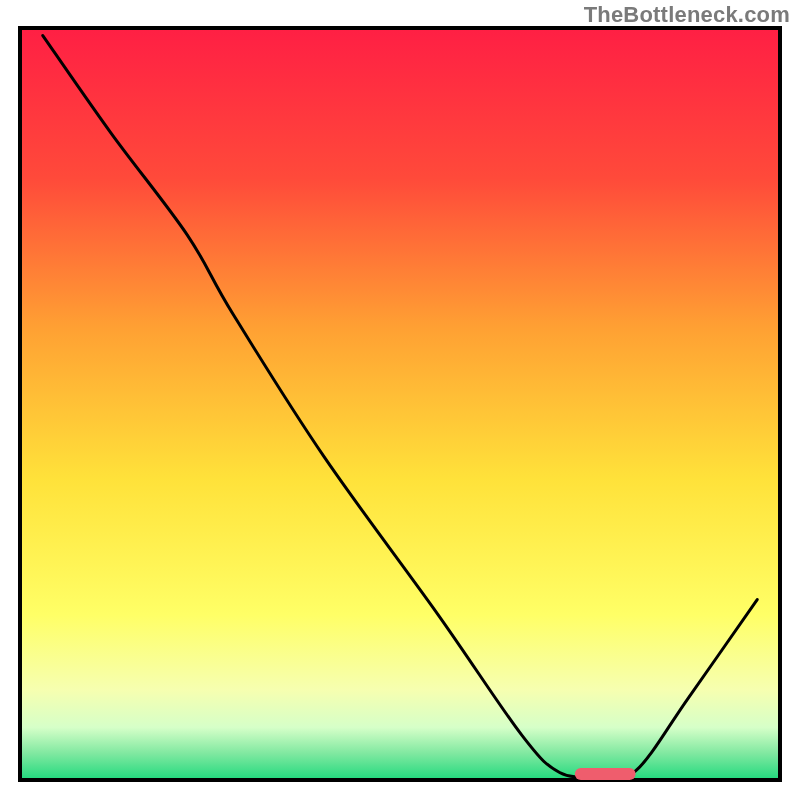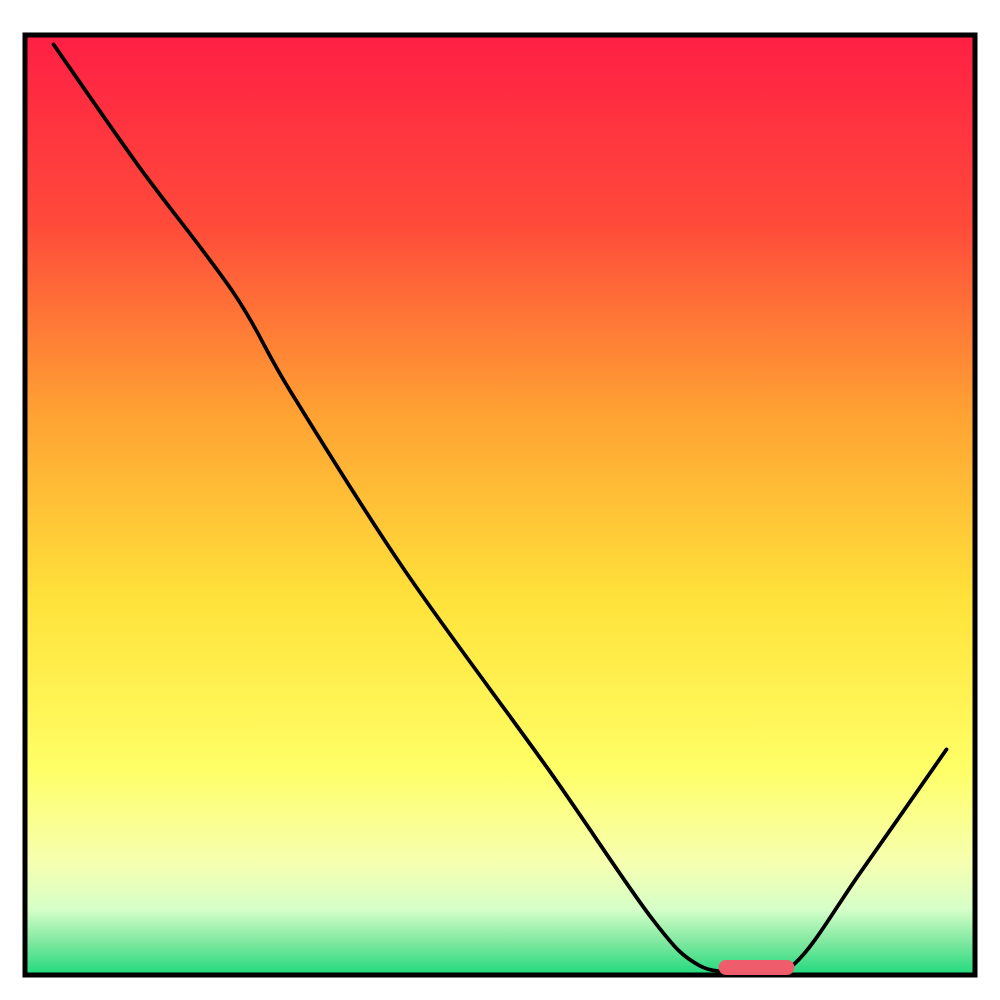--- a/index.html
+++ b/index.html
@@ -25,20 +25,21 @@
     letter-spacing: 0.2px;
   }
   svg {
     display: block;
   }
 </style>
 </head>
 <body>
 
 <div class="chart-container">
+  <div class="watermark">TheBottleneck.com</div>
 
   <svg id="chart-svg" width="800" height="800" viewBox="0 0 800 800">
     <defs>
       <linearGradient id="bg-grad" x1="0" y1="0" x2="0" y2="1">
           <stop offset="0.00%" stop-color="#ff1f44"></stop>
           <stop offset="20.00%" stop-color="#ff4a3a"></stop>
           <stop offset="40.00%" stop-color="#ffa133"></stop>
           <stop offset="60.00%" stop-color="#ffe23a"></stop>
           <stop offset="78.00%" stop-color="#ffff66"></stop>
           <stop offset="88.00%" stop-color="#f6ffb0"></stop>

